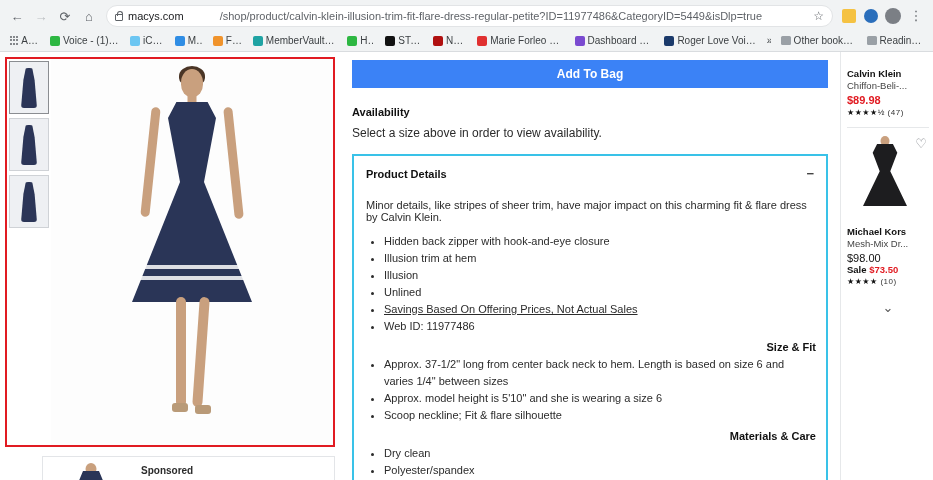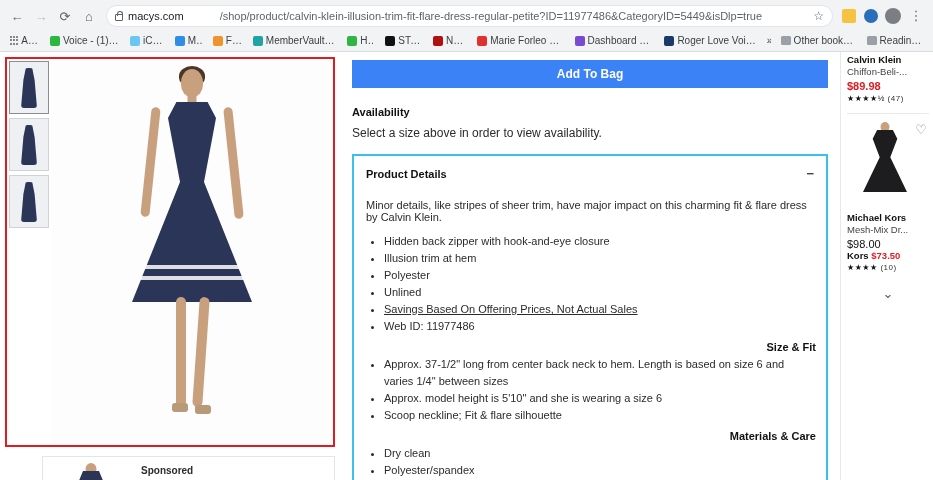--- a/index.html
+++ b/index.html
@@ -260,21 +260,21 @@
   ul.bullets { margin: 0 0 2px 0; padding-left: 18px; }
   ul.bullets li { font-size: 11px; color: #2b2b2b; line-height: 17px; }
   ul.bullets li.link { text-decoration: underline; }
   .sub-head { font-size: 11px; font-weight: bold; color: #111; margin: 6px 0 3px 0; text-align: right; }
 
   
   .rail {
     width: 93px;
     flex: none;
     border-left: 1px solid #e6e8ea;
-    padding: 2px 4px 0 6px;
+    padding: 16px 4px 0 6px;
     position: relative;
   }
   .rail-brand { font-size: 9.5px; font-weight: bold; color: #111; line-height: 12px;}
   .rail-name { font-size: 9.5px; color: #444; white-space: nowrap; overflow: hidden; text-overflow: ellipsis;}
   .rail-price { font-size: 11px; font-weight: bold; color: #e11b22; margin-top: 3px;}
   .rail-price.plain { color: #111; font-weight: normal; }
   .rail-sale { font-size: 9.5px; font-weight: bold; color: #111; }
   .rail-sale b { color: #e11b22; }
   .stars { font-size: 8px; color: #111; letter-spacing: .5px; margin-top: 2px;}
   .stars .cnt { color: #333; font-size: 8px; }
@@ -450,21 +450,21 @@
     <div class="accordion-hl">
       <div class="acc-head">
         <span>Product Details</span>
         <span class="acc-sign">−</span>
       </div>
       <div class="acc-body">
         <div class="acc-lead">Minor details, like stripes of sheer trim, have major impact on this charming fit &amp; flare dress by Calvin Klein.</div>
         <ul class="bullets">
           <li>Hidden back zipper with hook-and-eye closure</li>
           <li>Illusion trim at hem</li>
-          <li>Polyester</li>
+          <li>Illusion</li>
           <li>Unlined</li>
           <li class="link">Savings Based On Offering Prices, Not Actual Sales</li>
           <li>Web ID: 11977486</li>
         </ul>
         <div class="sub-head">Size &amp; Fit</div>
         <ul class="bullets">
           <li>Approx. 37-1/2" long from center back neck to hem. Length is based on size 6 and varies 1/4" between sizes</li>
           <li>Approx. model height is 5'10" and she is wearing a size 6</li>
           <li>Scoop neckline; Fit &amp; flare silhouette</li>
         </ul>
@@ -494,21 +494,21 @@
     <div style="position:relative">
       <span class="heart">♡</span>
       <div class="rail-img">
         <div class="rail-head"></div>
         <div class="rail-dress"></div>
       </div>
       <div class="rail-brand">Michael Kors</div>
       <div class="rail-name">Mesh-Mix Dr...</div>
       <div class="rail-price plain">$98.00</div>
       <div class="rail-sale">
-        <span>Kors</span>
+        <span>Sale</span>
         <b>$73.50</b>
       </div>
       <div class="stars">
         <span>★★★★</span>
         <span class="cnt">(10)</span>
       </div>
     </div>
 
     <div class="rail-chevron">⌄</div>
   </div>

